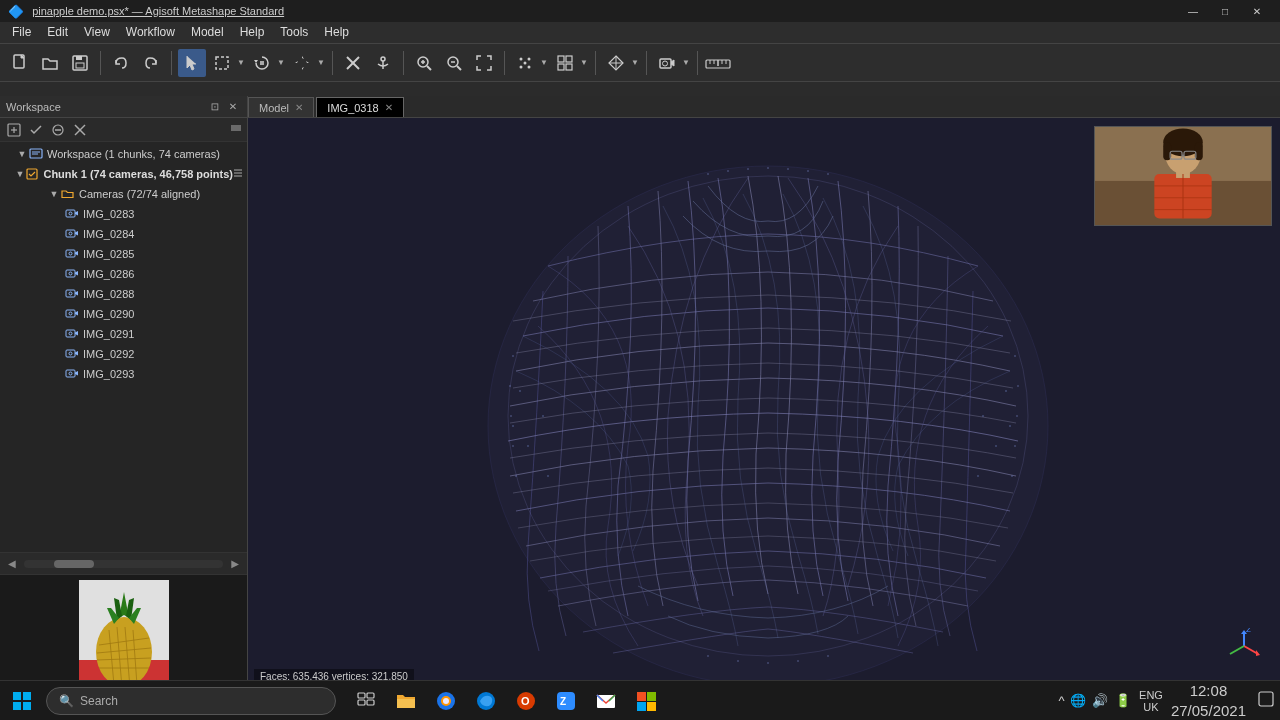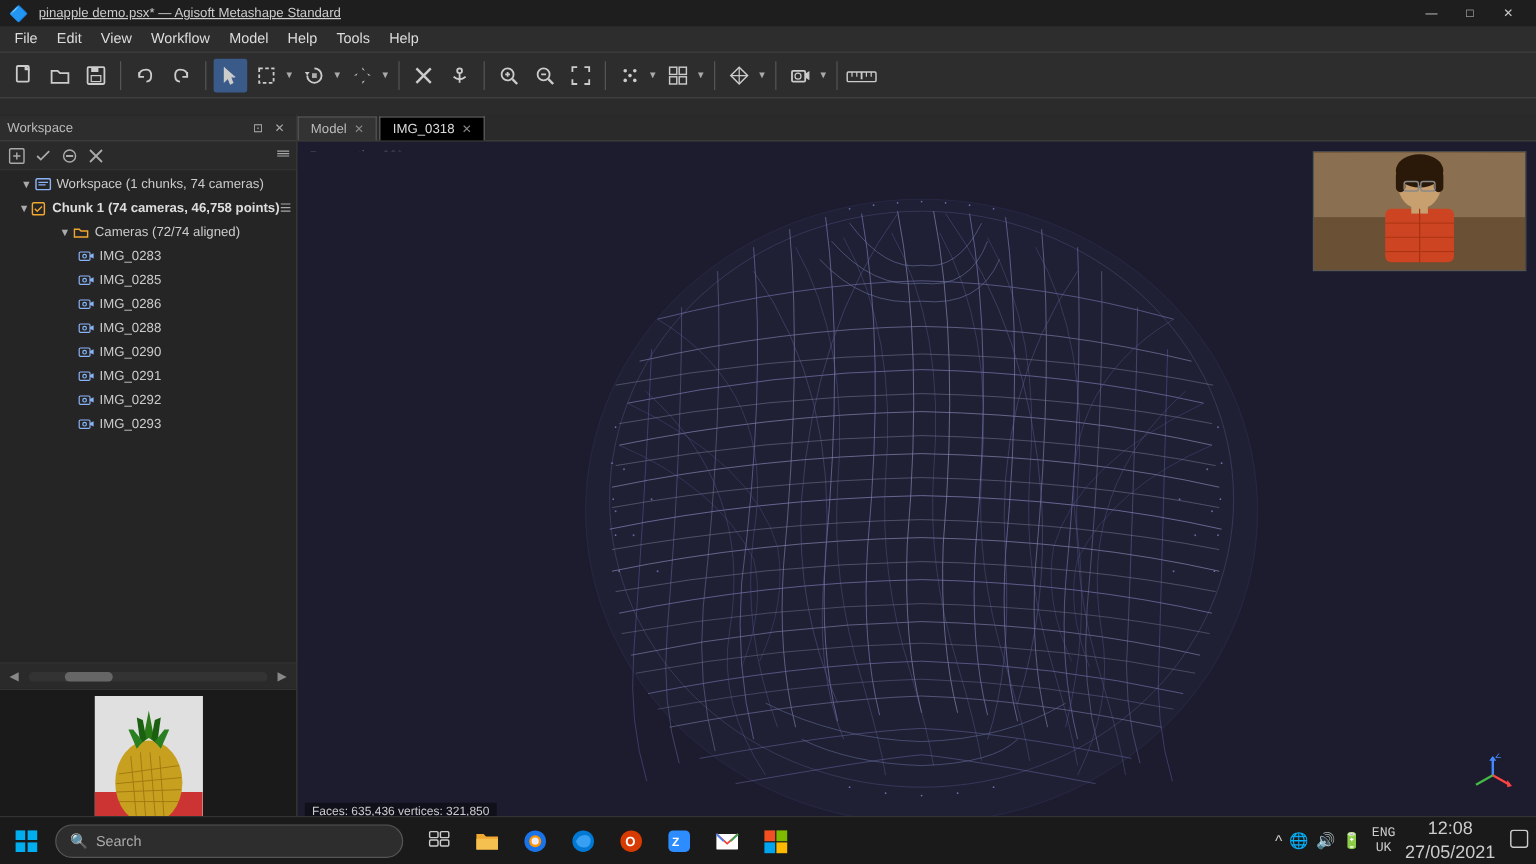--- a/index.html
+++ b/index.html
@@ -261,21 +261,21 @@
       cursor: pointer;
     }
     .tb-search-icon { font-size: 12px; color: #aaa; }
     .tb-search-text { font-size: 12px; color: #aaa; }
     .taskbar-apps { display: flex; gap: 4px; margin-left: 4px; }
     .taskbar-app { width: 36px; height: 36px; display: flex; align-items: center; justify-content: center; cursor: pointer; border-radius: 4px; font-size: 18px; }
     .taskbar-right { margin-left: auto; display: flex; align-items: center; gap: 8px; }
     .system-tray { display: flex; gap: 6px; align-items: center; font-size: 11px; color: #ccc; }
     .tray-icon { font-size: 13px; color: #ccc; cursor: pointer; }
     .clock { text-align: center; font-size: 15px; color: #ccc; line-height: 1.3; }
-    .lang-indicator { font-size: 11px; color: #ccc; text-align: center; font-family: Liberation Mono, monospace; }
+    .lang-indicator { font-size: 11px; color: #ccc; text-align: center; }
 
     
     .mesh-svg { position: absolute; top: 0; left: 0; width: 100%; height: 100%; }
   </style>
 </head>
 <body>
 
 <div id="titlebar">
   <span style="margin-right:8px; font-size:13px;">🔷</span>
   <span class="title">pinapple demo.psx* — Agisoft Metashape Standard</span>
@@ -571,20 +571,34 @@
         <div class="tree-icon">
           <svg width="14" height="12" viewBox="0 0 14 12">
               <rect x="1" y="2" width="9" height="7" rx="1" fill="none" stroke="#8ab4f8" stroke-width="1"></rect>
               <polyline points="10,4.5 13,3 13,7.5 10,6" fill="#8ab4f8"></polyline>
               <circle cx="5.5" cy="5.5" r="1.5" fill="none" stroke="#8ab4f8" stroke-width="1"></circle>
             </svg>
         </div>
         <span class="tree-label">IMG_0283</span>
       </div>
 
+      <div class="tree-item">
+        <div class="tree-indent"></div>
+        <div class="tree-indent"></div>
+        <div class="tree-indent"></div>
+        <div class="tree-indent"></div>
+        <div class="tree-icon">
+          <svg width="14" height="12" viewBox="0 0 14 12">
+              <rect x="1" y="2" width="9" height="7" rx="1" fill="none" stroke="#8ab4f8" stroke-width="1"></rect>
+              <polyline points="10,4.5 13,3 13,7.5 10,6" fill="#8ab4f8"></polyline>
+              <circle cx="5.5" cy="5.5" r="1.5" fill="none" stroke="#8ab4f8" stroke-width="1"></circle>
+            </svg>
+        </div>
+        <span class="tree-label">IMG_0284</span>
+      </div>
 
       <div class="tree-item">
         <div class="tree-indent"></div>
         <div class="tree-indent"></div>
         <div class="tree-indent"></div>
         <div class="tree-indent"></div>
         <div class="tree-icon">
           <svg width="14" height="12" viewBox="0 0 14 12">
               <rect x="1" y="2" width="9" height="7" rx="1" fill="none" stroke="#8ab4f8" stroke-width="1"></rect>
               <polyline points="10,4.5 13,3 13,7.5 10,6" fill="#8ab4f8"></polyline>

